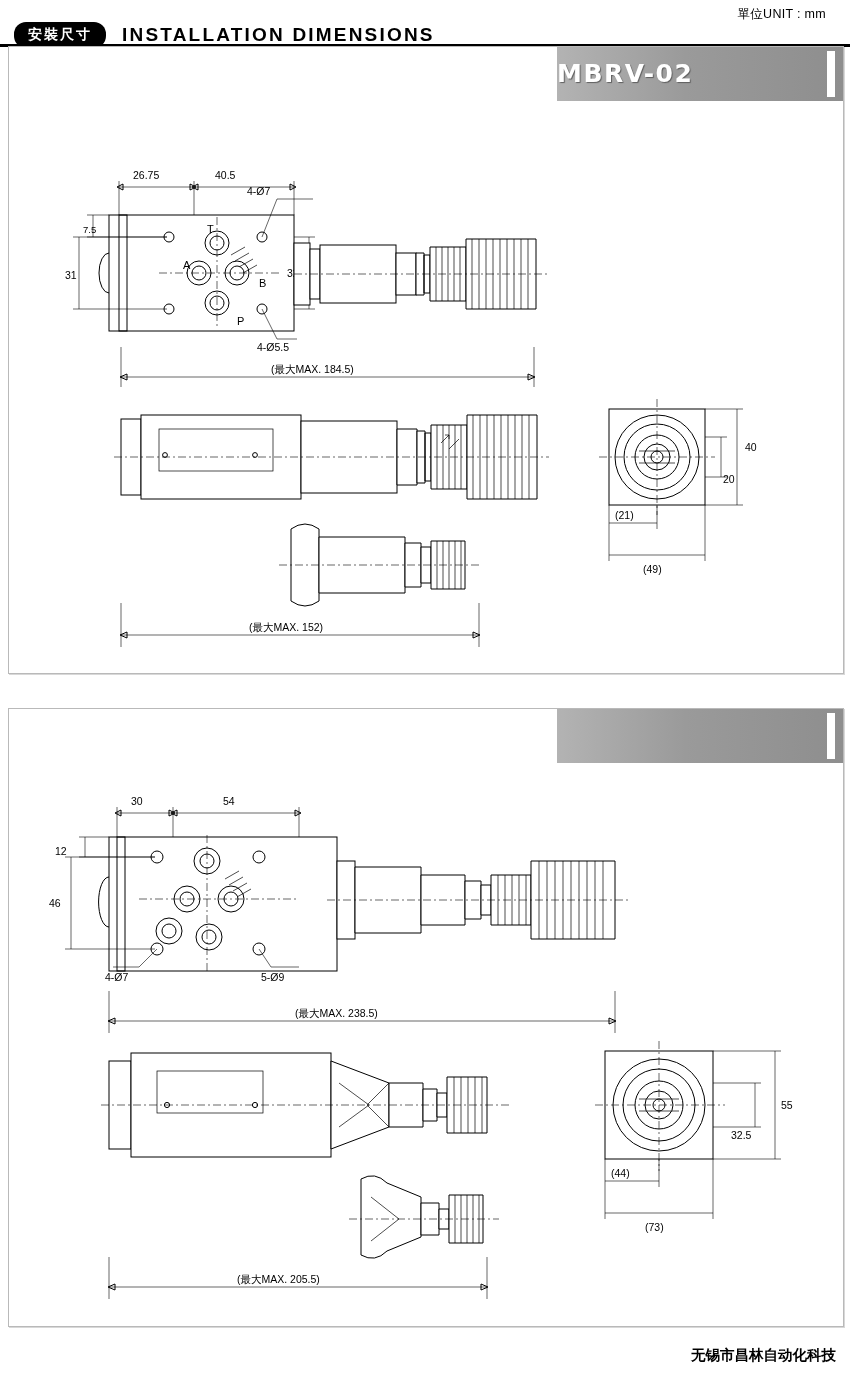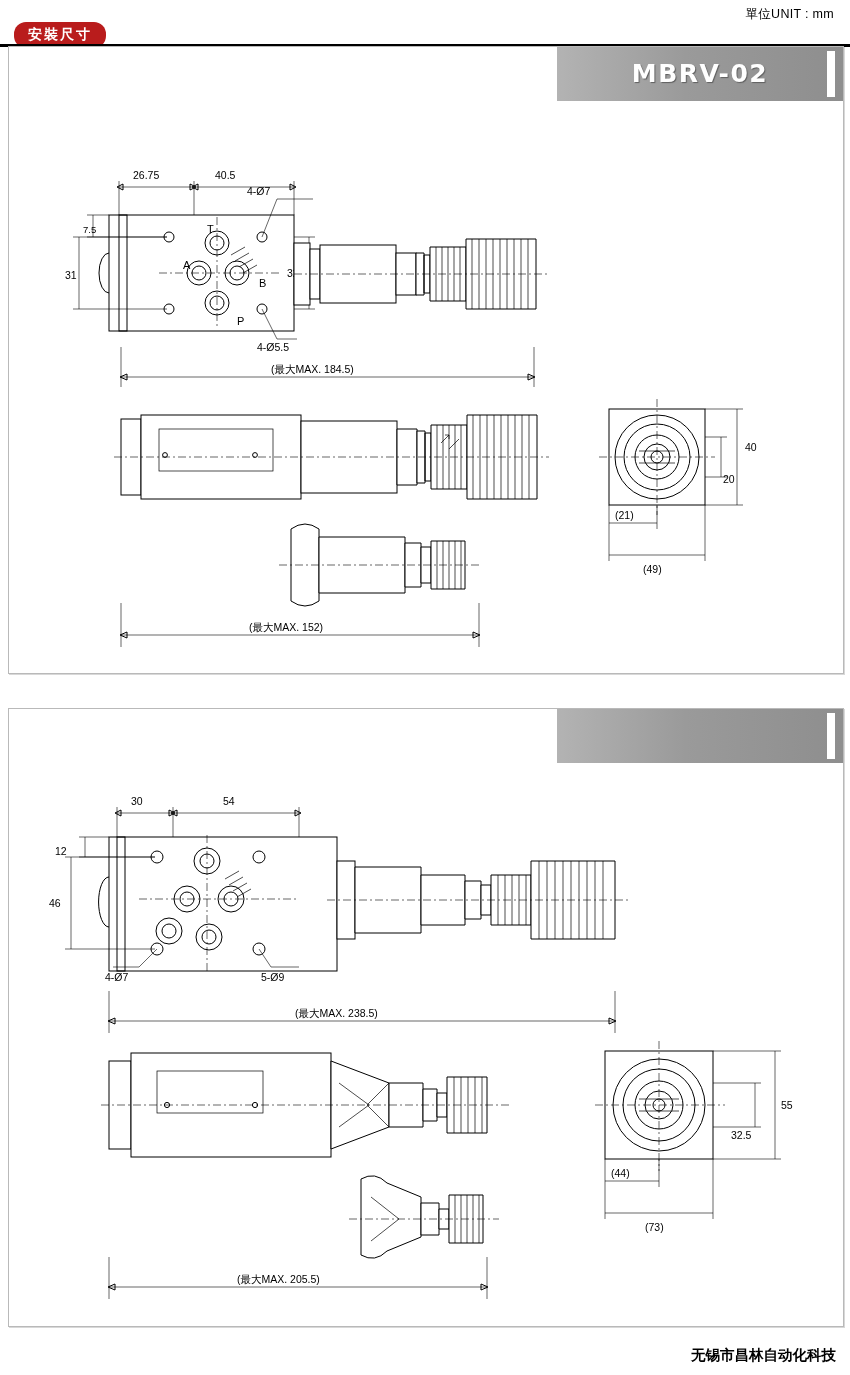--- a/index.html
+++ b/index.html
@@ -6,29 +6,29 @@
   body{
     width:850px;height:1375px;
     background:#ffffff;
     font-family:"Liberation Sans", sans-serif;
     position:relative;
     overflow:hidden;
     color:#000;
   }
   
   .unit-line{
-    position:absolute;top:6px;right:16px;
+    position:absolute;top:6px;right:24px;
     font-size:12.5px;letter-spacing:.3px;
   }
   .title-row{
     position:absolute;top:22px;left:14px;
     display:flex;align-items:center;gap:16px;
   }
   .cn-badge{
-    background:#b91c1c;color:#fff;border-radius:12px;
+    background:#000000;color:#fff;border-radius:12px;
     padding:4px 14px;font-size:14px;font-weight:bold;
     font-family:"DejaVu Sans", sans-serif;
     letter-spacing:2px;
   }
   .en-title{
     font-size:19px;font-weight:bold;letter-spacing:2.2px;
   }
   .rule{
     position:absolute;left:0;width:850px;height:3px;background:#000;
   }
@@ -46,21 +46,21 @@
     width:286px;height:54px;
     background:linear-gradient(to right,#b3b3b3 0%,#9a9a9a 45%,#8e8e8e 100%);
     border-left:2px solid #fff;
   }
   .model-tab .cap{
     position:absolute;right:8px;top:4px;bottom:4px;width:8px;
     background:#fff;
   }
   .model-text{
     position:absolute;left:0;right:0;top:12px;
-    text-align:center;color:#fff;
+    text-align:left;color:#fff;
     font-size:25px;font-weight:bold;letter-spacing:1.5px;
     font-family:"DejaVu Sans", sans-serif;
     text-shadow:1px 1px 1px #5f5f5f;
   }
   
   .wm{
     position:absolute;pointer-events:none;user-select:none;
   }
   #wm-logo{
     top:150px;left:20px;width:820px;height:420px;
@@ -100,20 +100,21 @@
   text.sm{font-size:9.5px;}
   text.lbl{font-size:11px;}
 </style>
 </head>
 <body>
 
 <div class="unit-line">單位UNIT : mm</div>
 
 <div class="title-row">
   <span class="cn-badge">安裝尺寸</span>
+  <span class="en-title">INSTALLATION DIMENSIONS</span>
 </div>
 
 <div class="rule" style="top:44px"></div>
 
 <div class="wm" id="wm-logo">CLair</div>
 <div class="wm" id="wm-cn">昌林自动化</div>
 <div class="wm wm-tel" id="wm-tel1">Tel：0510-82306871</div>
 <div class="wm wm-tel" id="wm-tel2">Fax：0510-82326771</div>
 
 <div class="panel" id="panel1">

